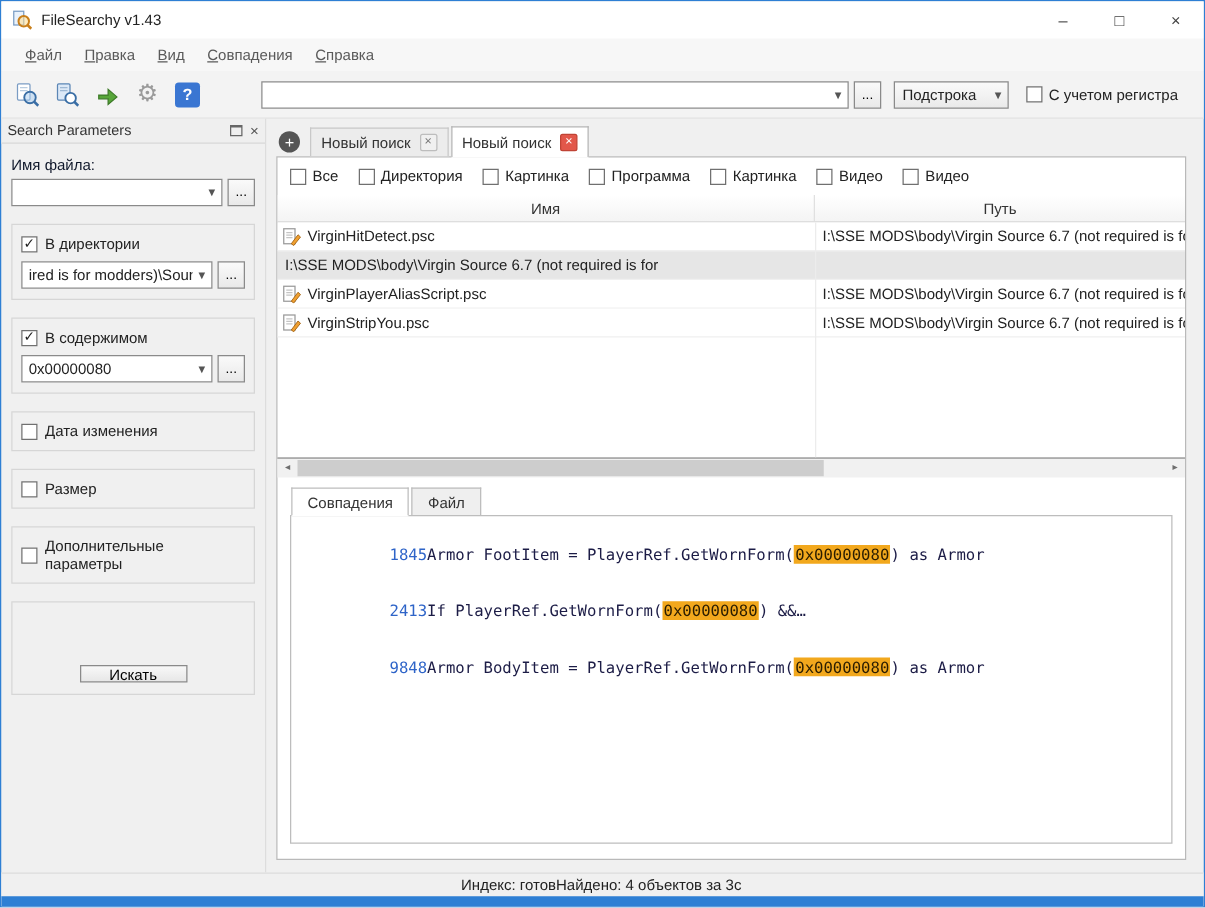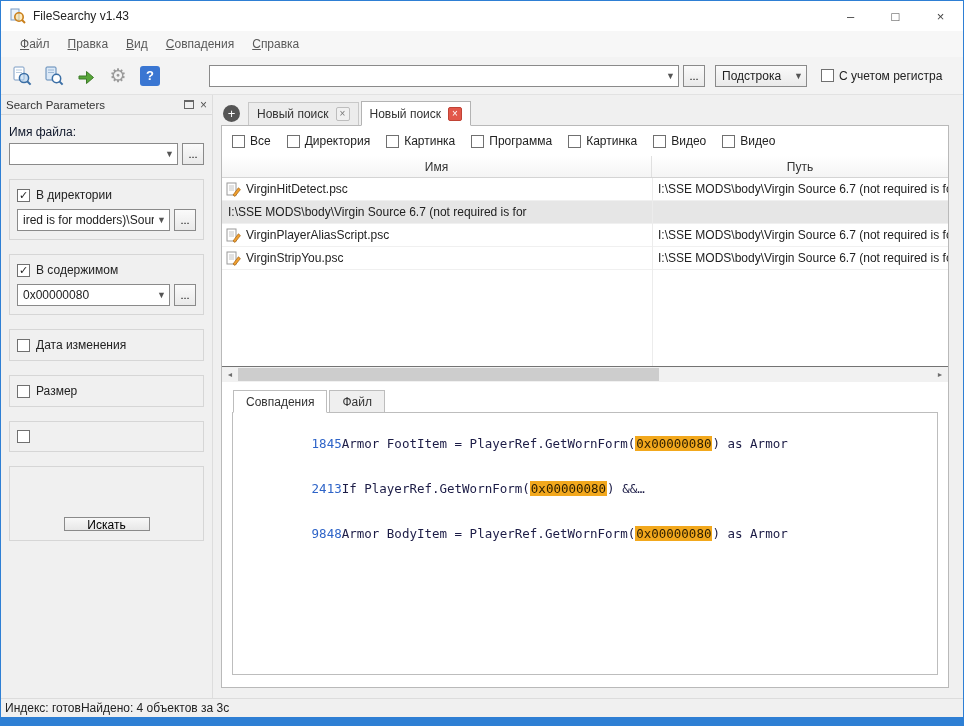--- a/index.html
+++ b/index.html
@@ -91,21 +91,21 @@
   
   .bottom { flex:1; display:flex; flex-direction:column; padding:8px 10px 12px; min-height:0; }
   .btabs { display:flex; align-items:flex-end; margin-left:1px; position:relative; z-index:2; }
   .btab { height:22px; padding:0 12px; display:flex; align-items:center; font-size:12px; background:#efefef; border:1px solid #bdbdbd; border-bottom:none; margin-right:2px; color:#333; }
   .btab.active { background:#fff; margin-bottom:-1px; height:23px; border-bottom:1px solid #fff; }
   .mbox { flex:1; border:1px solid #bdbdbd; background:#fff; padding:8px 4px; overflow:hidden; font-family:"DejaVu Sans Mono", monospace; font-size:12.5px; line-height:15px; }
   .mline { white-space:pre; color:#1c1c46; }
   .lnum { display:inline-block; width:52px; color:#2e64c8;text-align:right; }
   .mline mark { background:#f2a81d; color:#2b1d00; padding:0 1px; }
   
-  .statusbar { height:19px; background:#f0f0f0; border-top:1px solid #dcdcdc; display:flex; align-items:center; justify-content:flex-start; padding:0 6px 0 4px; font-size:12px; color:#222; flex:0 0 auto; }
+  .statusbar { height:19px; background:#f0f0f0; border-top:1px solid #dcdcdc; display:flex; align-items:center; justify-content:center; padding:0 6px 0 4px; font-size:12px; color:#222; flex:0 0 auto; }
   .bstrip { height:8px; background:#2e7fd4; flex:0 0 auto; }
 </style>
 </head>
 <body>
 
 <div class="window">
 
   <div class="titlebar">
     <span class="appicon">
       <svg width="16" height="16" viewBox="0 0 16 16">
@@ -234,20 +234,21 @@
         <div class="group">
           <label class="chk">
             <span class="cb"></span>
             <span>Размер</span>
           </label>
         </div>
 
         <div class="group">
           <label class="chk">
             <span class="cb"></span>
+            <span>Дополнительные параметры</span>
           </label>
         </div>
 
         <div class="group btngroup">
           <button class="searchbtn">Искать</button>
         </div>
       </div>
     </div>
 
     <div class="main">

